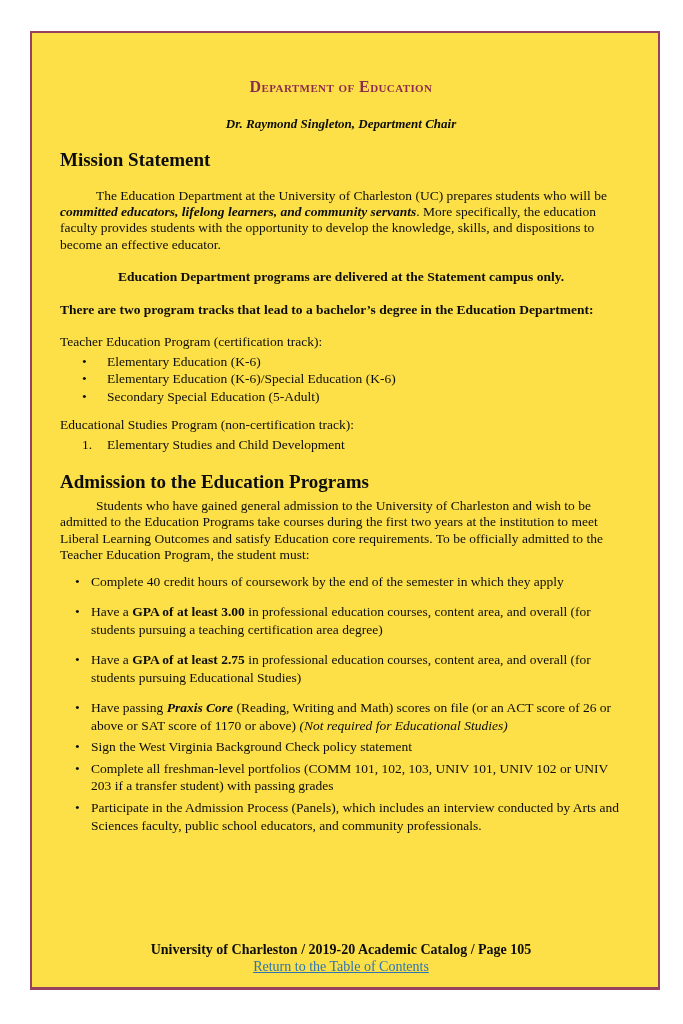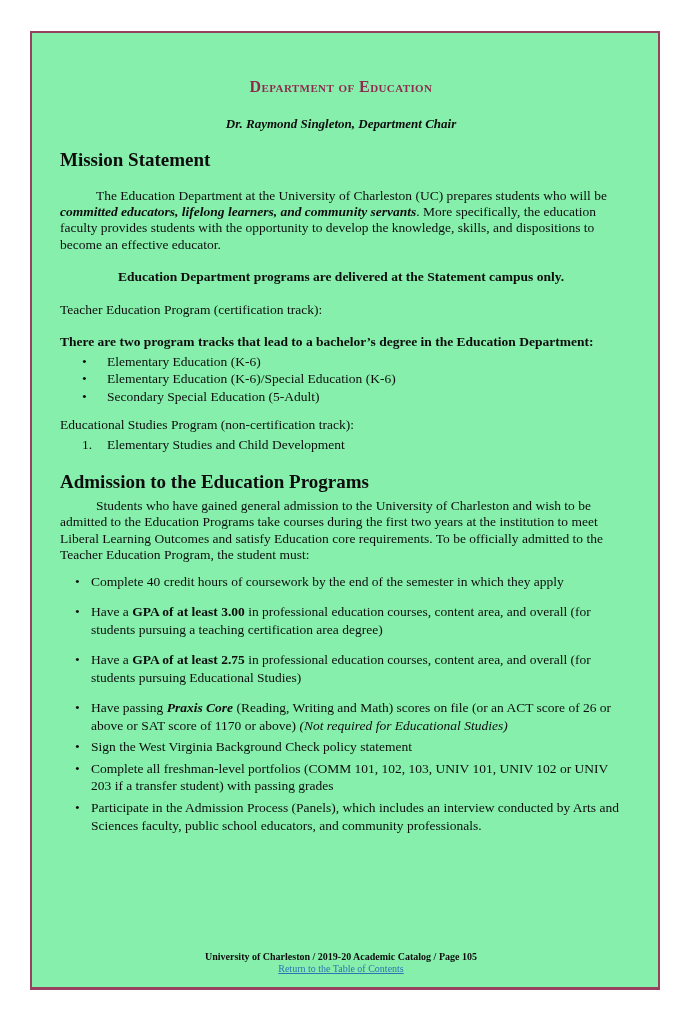--- a/index.html
+++ b/index.html
@@ -16,21 +16,21 @@
   }
   .frame {
     position: absolute;
     left: 30px;
     top: 31px;
     width: 630px;
     height: 959px;
     box-sizing: border-box;
     border: 2px solid #97405f;
     border-bottom-width: 3px;
-    background: #86efac;
+    background: #fde047;
   }
   .content {
     box-sizing: border-box;
     height: 100%;
     padding: 44px 36px 10px 28px;
     display: flex;
     flex-direction: column;
   }
   .doc-title {
     margin: 0;
@@ -105,21 +105,21 @@
   }
   ul.req-list li.tight {
     margin-bottom: 4px;
   }
   .bold-seg { font-weight: bold; }
   .bi-seg { font-weight: bold; font-style: italic; }
   .i-seg { font-style: italic; }
   .footer {
     margin-top: auto;
     text-align: center;
-    font-size: 10px;
+    font-size: 14px;
     line-height: 1.22;
     padding-bottom: 2px;
   }
   .footer-text { font-weight: bold; }
   .toc-link {
     color: #2e74b5;
     cursor: pointer;
   }
 </style>
 </head>
@@ -130,23 +130,23 @@
 
     <h1 class="doc-title">Department of Education</h1>
 
     <h2 class="chair-line">Dr. Raymond Singleton, Department Chair</h2>
 
     <h3 class="section-heading">Mission Statement</h3>
     <p class="para first-indent"><span>The Education Department at the University of Charleston (UC) prepares students who will be </span><span class="bi-seg">committed educators, lifelong learners, and community servants</span><span>. More specifically, the education faculty provides students with the opportunity to develop the knowledge, skills, and dispositions to become an effective educator.</span></p>
 
     <p class="para campus-note">Education Department programs are delivered at the Statement campus only.</p>
 
+    <p class="para tracks-heading">There are two program tracks that lead to a bachelor’s degree in the Education Department:</p>
+
     <p class="para program-label">Teacher Education Program (certification track):</p>
-
-    <p class="para tracks-heading">There are two program tracks that lead to a bachelor’s degree in the Education Department:</p>
     <ul class="plain-list">
       <li>
           <span class="marker">•</span>
           <span>Elementary Education (K-6)</span>
         </li>
       <li>
           <span class="marker">•</span>
           <span>Elementary Education (K-6)/Special Education (K-6)</span>
         </li>
       <li>

